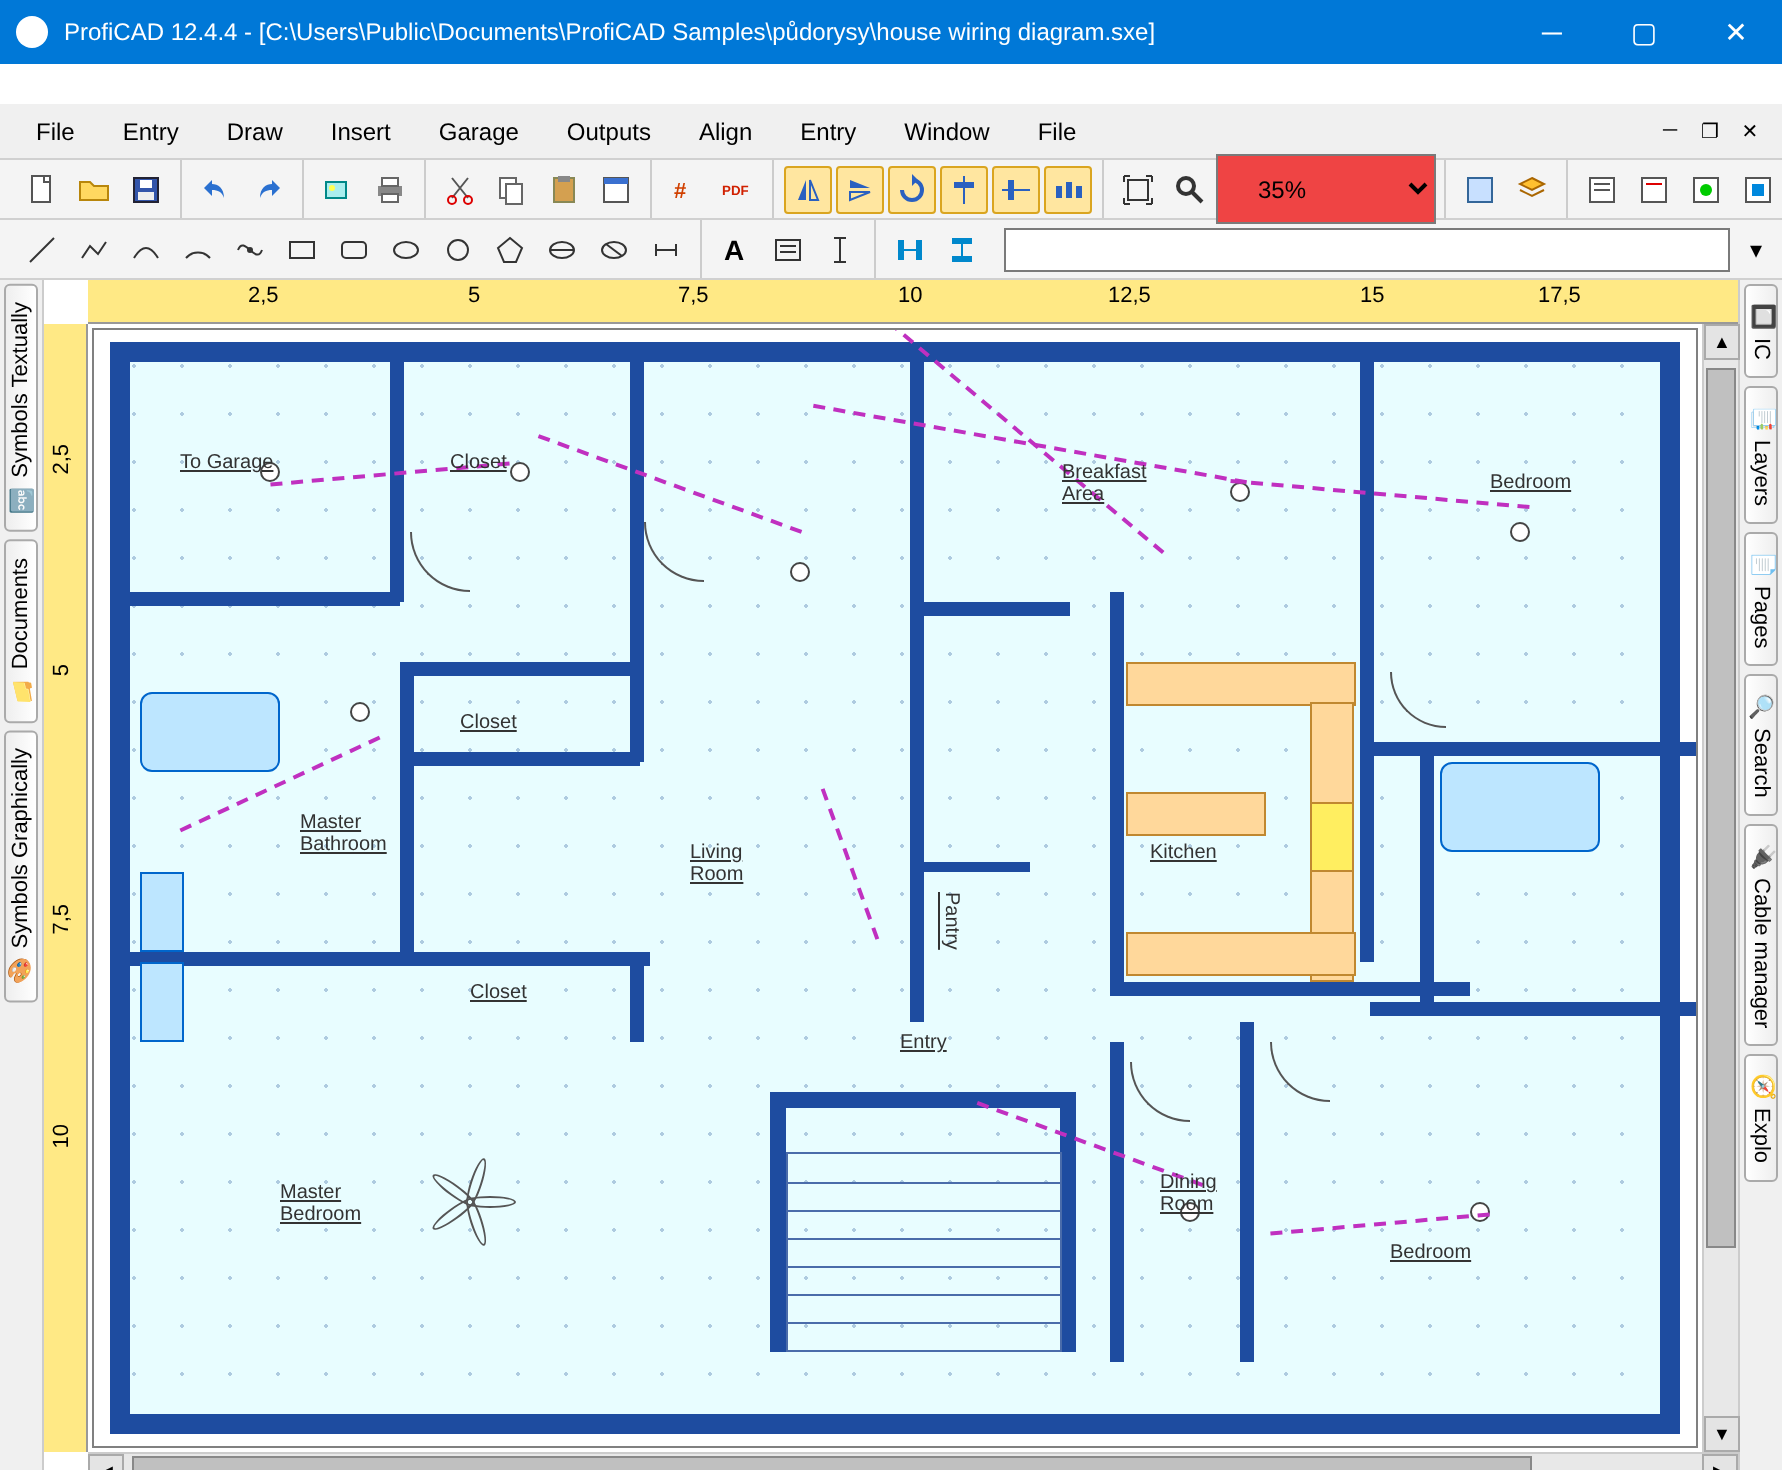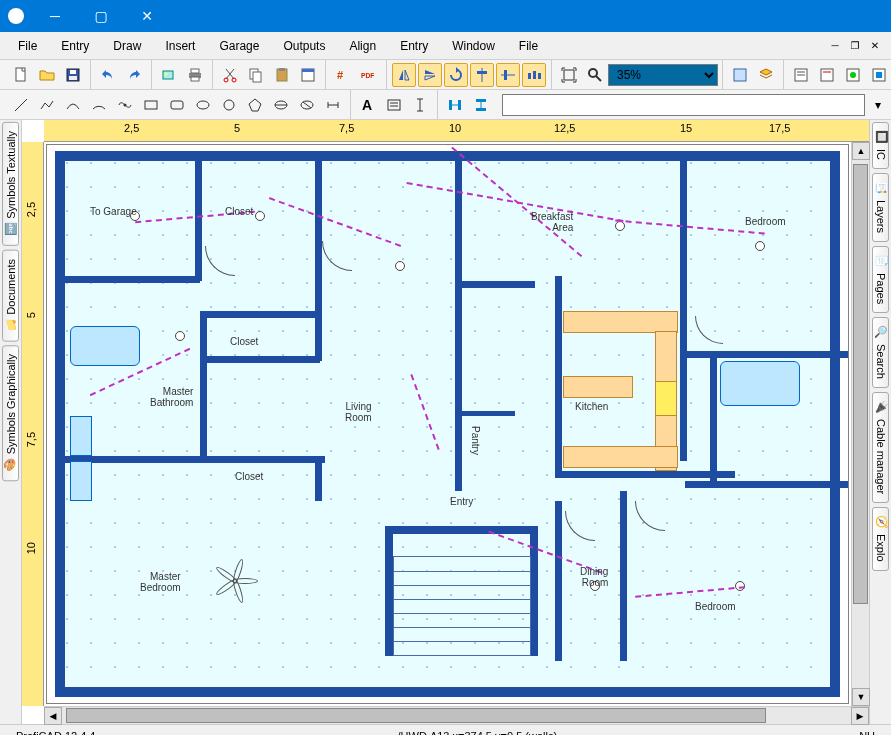--- a/index.html
+++ b/index.html
@@ -3,32 +3,32 @@
 <meta charset="utf-8">
 <style>
 * { box-sizing: border-box; margin: 0; padding: 0; font-family: "Segoe UI", Tahoma, sans-serif; }
 body { width: 891px; height: 735px; overflow: hidden; background: #fff; position: relative; font-size: 12px; }
 
 .titlebar { height: 32px; background: #0078d7; color: #fff; display: flex; align-items: center; padding-left: 8px; }
 .titlebar .app-icon { width: 16px; height: 16px; background: #fff; border-radius: 50%; margin-right: 8px; display: inline-block; }
 .titlebar .title-text { flex: 1; font-size: 12px; }
 .titlebar .win-btn { width: 46px; height: 32px; display: flex; align-items: center; justify-content: center; color: #fff; font-size: 14px; }
 
-.menubar { height: 28px; background: #f0f0f0; display: flex; align-items: center; padding: 0 6px; border-bottom: 1px solid #d0d0d0; }
+.menubar { height: 28px; background: #f0f0f0; display: flex; align-items: center; padding: 0 6px; border-bottom: 1px solid #d0d0d0; margin-top: 20px; }
 .menubar .mi { padding: 3px 12px; border-radius: 2px; }
 .menubar .mdi-icons { margin-left: auto; display: flex; }
 .menubar .mdi-icons span { width: 20px; height: 18px; display: inline-flex; align-items: center; justify-content: center; font-size: 10px; }
 
 .toolbar { height: 30px; background: #f4f4f4; border-bottom: 1px solid #d0d0d0; display: flex; align-items: center; padding: 0 4px; }
 .tb-grp { display: flex; align-items: center; border-left: 1px solid #ccc; padding: 0 4px; height: 100%; }
 .tb-grp:first-child { border-left: none; }
 .tb-btn { width: 24px; height: 24px; display: flex; align-items: center; justify-content: center; margin: 0 1px; border-radius: 2px; }
 .tb-btn svg { width: 16px; height: 16px; }
 .tb-btn.active { background: #ffe6a0; border: 1px solid #daa520; }
-.tb-select { height: 22px; min-width: 110px; border: 1px solid #7a7a7a; background: #0369a1; padding: 0 4px; font-size: 12px; }
+.tb-select { height: 35px; min-width: 110px; border: 1px solid #7a7a7a; background: #ef4444; padding: 0 16px; font-size: 12px; }
 .tb-input { height: 22px; flex: 1; border: 1px solid #7a7a7a; background: #fff; padding: 0 4px; margin: 0 4px; }
 
 .mainarea { display: flex; height: 604px; }
 
 .vtab-col { width: 22px; background: #f0f0f0; display: flex; flex-direction: column; border-right: 1px solid #ccc; }
 .vtab-col.right { border-right: none; border-left: 1px solid #ccc; }
 .vtab { writing-mode: vertical-rl; padding: 8px 2px; border: 1px solid #aaa; margin: 2px; border-radius: 3px; font-size: 11px; background: linear-gradient(to right, #fff, #eee); display: flex; align-items: center; gap: 4px; }
 .vtab-col.left .vtab { writing-mode: vertical-rl; transform: rotate(180deg); }
 .vtab .vtab-ic { width: 14px; height: 14px; display: inline-block; transform: rotate(90deg); }
 .vtab-col.left .vtab .vtab-ic { transform: rotate(-90deg); }
@@ -46,38 +46,39 @@
 .sb-track { flex: 1; background: #e8e8e8; position: relative; }
 .sb-thumb { background: #c0c0c0; border: 1px solid #888; position: absolute; }
 
 .statusbar { height: 22px; background: #f0f0f0; border-top: 1px solid #ccc; display: flex; align-items: center; padding: 0 6px; font-size: 11px; }
 .statusbar .st-seg { padding: 0 10px; }
 .statusbar .flex { flex: 1; }
 
 
 .plan { position: absolute; top: 6px; left: 8px; right: 8px; bottom: 6px; background: #e8fdff; }
 .wall { position: absolute; background: #1e4ca0; }
-.room-label { position: absolute; font-size: 10px; color: #333; text-align: right; }
+.room-label { position: absolute; font-size: 10px; color: #333; text-align: left; text-decoration: underline; }
 .dotgrid { position: absolute; inset: 0; background-image: radial-gradient(circle, #8ac 1px, transparent 1px); background-size: 24px 24px; opacity: .6; }
 .fixture { position: absolute; border: 1px solid #0066cc; background: #bde6ff; }
 .fixture.tub { border-radius: 6px; }
 .counter { position: absolute; background: #ffd89b; border: 1px solid #c08830; }
 .stairs { position: absolute; }
 .stairs .step { position: absolute; left: 0; right: 0; border-top: 1px solid #4a6caa; }
 .ceiling-fan { position: absolute; width: 60px; height: 60px; }
 .fan-blade { position: absolute; width: 26px; height: 6px; background: none; border: 1px solid #555; border-radius: 50%; left: 27px; top: 27px; transform-origin: 3px 3px; }
 .wire { position: absolute; border-top: 2px dashed #c030c0; }
 .bulb { position: absolute; width: 10px; height: 10px; border: 1px solid #444; border-radius: 50%; background: #fff; }
 .door-arc { position: absolute; border: 1px solid #555; border-radius: 0 0 0 100%; border-top: none; border-right: none; }
 </style>
 </head>
 <body>
 
 <div class="titlebar">
   <span class="app-icon"></span>
+  <span class="title-text">ProfiCAD 12.4.4 - [C:\Users\Public\Documents\ProfiCAD Samples\půdorysy\house wiring diagram.sxe]</span>
   <div class="win-btn">─</div>
   <div class="win-btn">▢</div>
   <div class="win-btn close">✕</div>
 </div>
 
 <div class="menubar">
   <span class="mi">File</span>
   <span class="mi">Entry</span>
   <span class="mi">Draw</span>
   <span class="mi">Insert</span>

